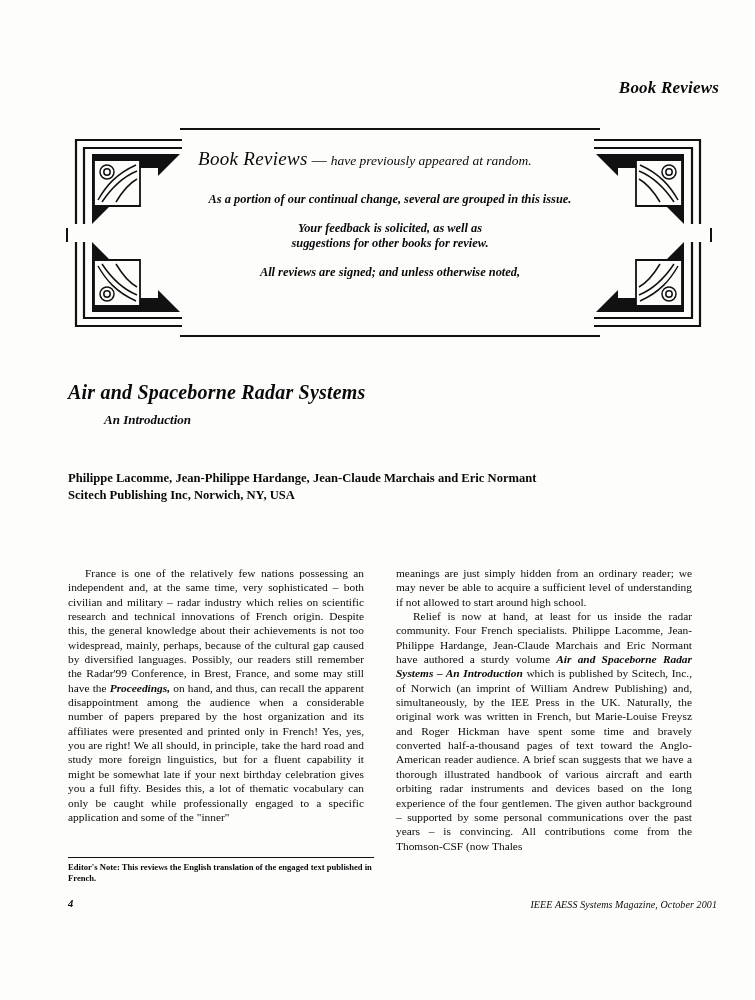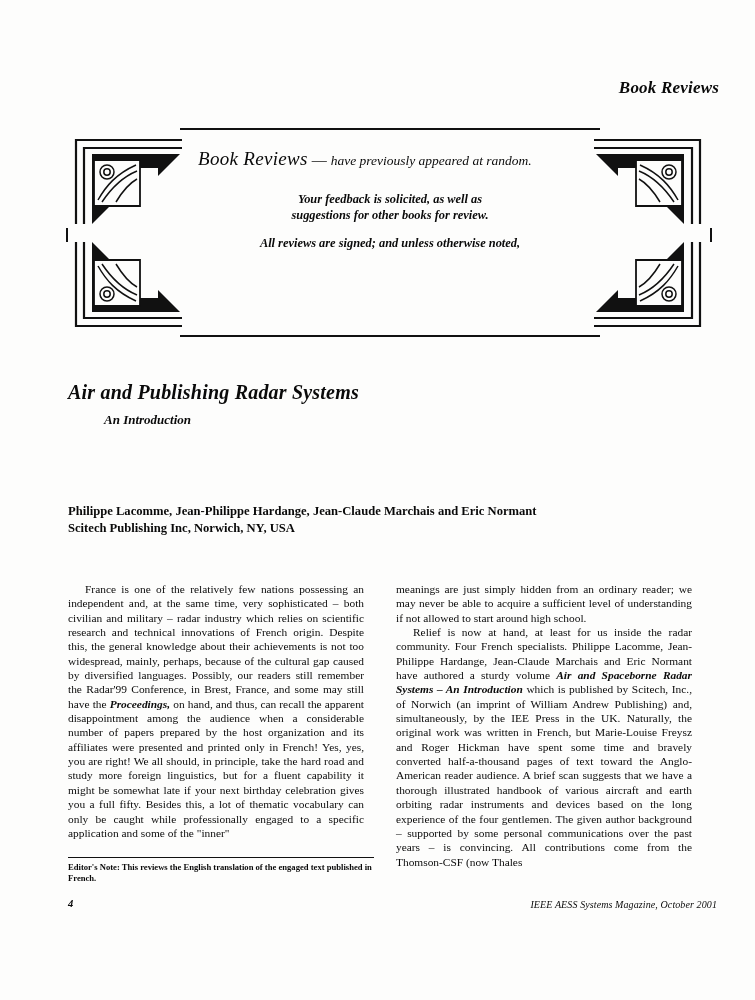--- a/index.html
+++ b/index.html
@@ -116,28 +116,27 @@
   }
 
   
   .pub-details {
     position: absolute;
     left: 68px;
     top: 470px;
     font-weight: bold;
     font-size: 12.6px;
     line-height: 16.5px;
-    margin-top: 33px;
   }
 
   
   .columns {
     position: absolute;
     left: 68px;
-    top: 582px;
+    top: 566px;
     width: 620px;
     height: 290px;
   }
   .col {
     position: absolute;
     top: 0;
     width: 296px;
     font-size: 11.4px;
     line-height: 14.35px;
     text-align: justify;
@@ -286,30 +285,33 @@
           </g>
         </g>
       </svg>
     </div>
 
     <div class="banner-text">
       <div class="banner-head">
         <span class="bh-title">Book Reviews</span><span class="bh-dash">—</span><span class="bh-sub">have previously appeared at random.</span>
       </div>
       <div class="banner-para">
+        <div class="banner-line">As a portion of our continual change, several are grouped in this issue.</div>
+      </div>
+      <div class="banner-para">
         <div class="banner-line">Your feedback is solicited, as well as</div>
         <div class="banner-line">suggestions for other books for review.</div>
       </div>
       <div class="banner-para">
         <div class="banner-line">All reviews are signed; and unless otherwise noted,</div>
       </div>
     </div>
   </div>
 
-  <div class="book-title">Air and Publishing Radar Systems</div>
+  <div class="book-title">Air and Spaceborne Radar Systems</div>
   <div class="book-subtitle">An Introduction</div>
 
   <div class="pub-details">
     <div>Philippe Lacomme, Jean-Philippe Hardange, Jean-Claude Marchais and Eric Normant</div>
     <div>Scitech Publishing Inc, Norwich, NY, USA</div>
   </div>
 
   <div class="columns">
 
     <div class="col col-left">

